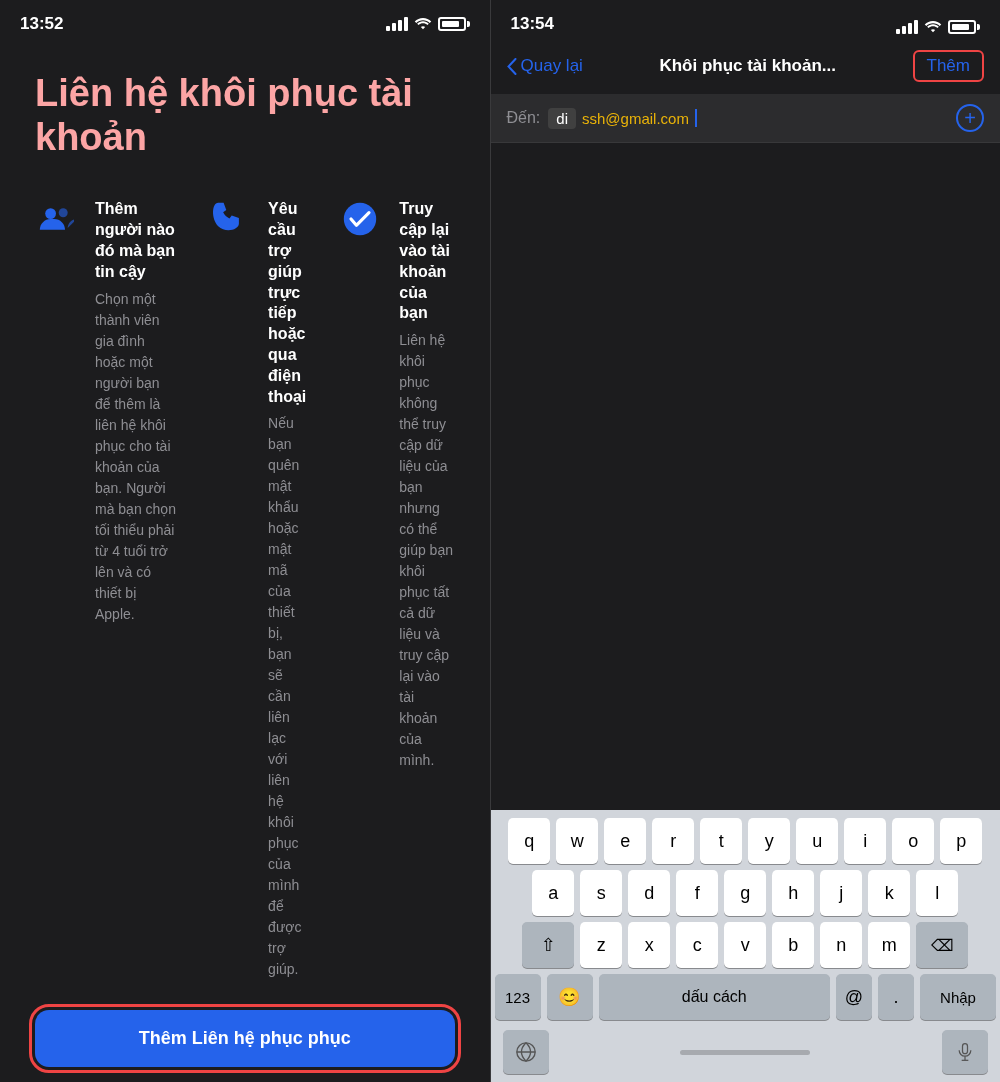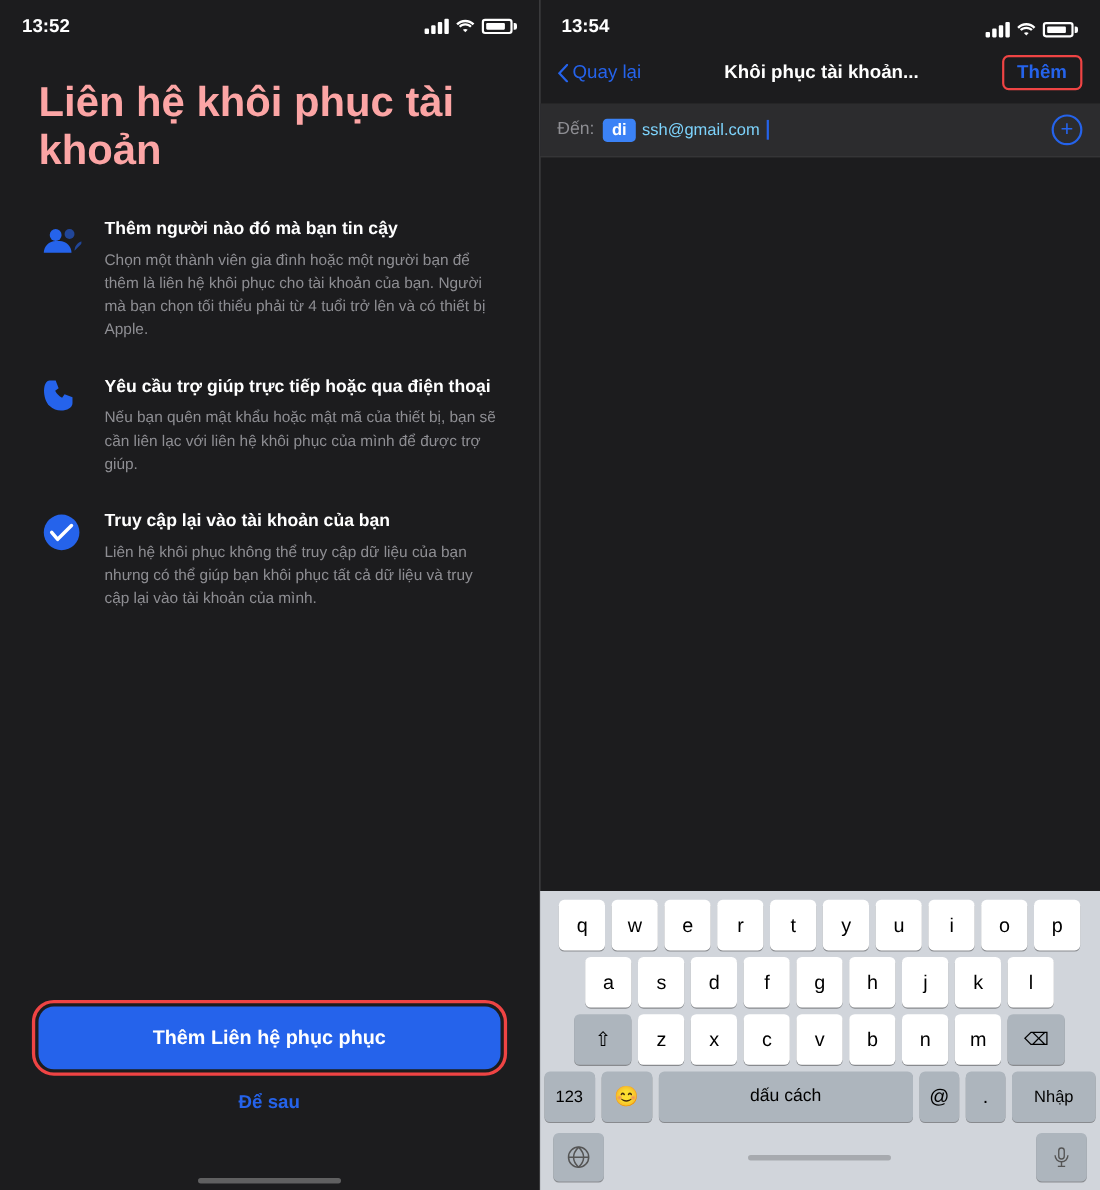--- a/index.html
+++ b/index.html
@@ -95,21 +95,21 @@
     .main-title {
       font-size: 38px;
       font-weight: 700;
       color: #fca5a5;
       line-height: 1.15;
       margin-bottom: 40px;
     }
 
     .feature-list {
       display: flex;
-      flex-direction: column;
+      flex-direction: row;
       gap: 32px;
       flex: 1;
     }
 
     .feature-item {
       display: flex;
       align-items: flex-start;
       gap: 18px;
     }
 
@@ -226,21 +226,21 @@
 
     .nav-title {
       font-size: 17px;
       font-weight: 600;
       color: white;
     }
 
     .them-button {
       color: #2563eb;
       font-size: 17px;
-      font-weight: 700;
+      font-weight: 400;
       background: none;
       border: 2px solid #ef4444;
       border-radius: 6px;
       padding: 4px 12px;
       cursor: pointer;
     }
 
     .to-field {
       display: flex;
       align-items: center;
@@ -256,30 +256,29 @@
     }
 
     .to-input-area {
       display: flex;
       align-items: center;
       flex: 1;
       gap: 6px;
     }
 
     .to-name-chip {
-      background: #3b82f6;
+      background: #404040;
       color: white;
       font-size: 15px;
       padding: 2px 8px;
       border-radius: 4px;
-      font-weight: bold;
     }
 
     .to-email {
-      color: #7dd3fc;
+      color: #eab308;
       font-size: 15px;
     }
 
     .cursor-blink {
       display: inline-block;
       width: 2px;
       height: 18px;
       background: #2563eb;
       vertical-align: middle;
       animation: blink 1s infinite;

